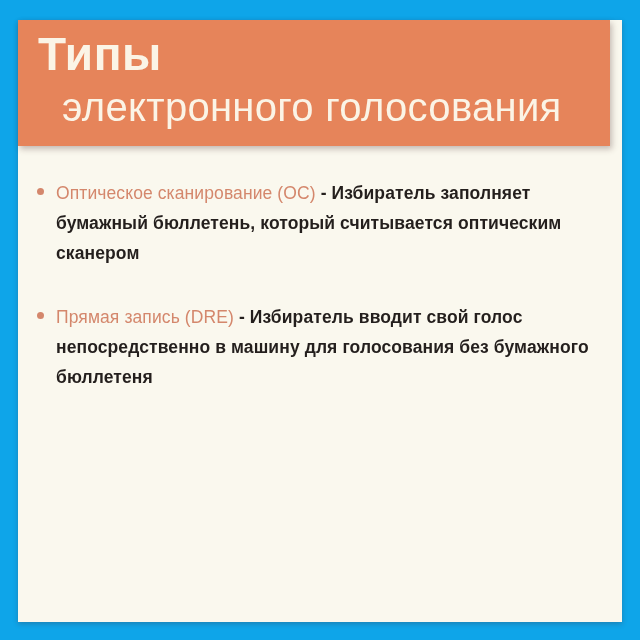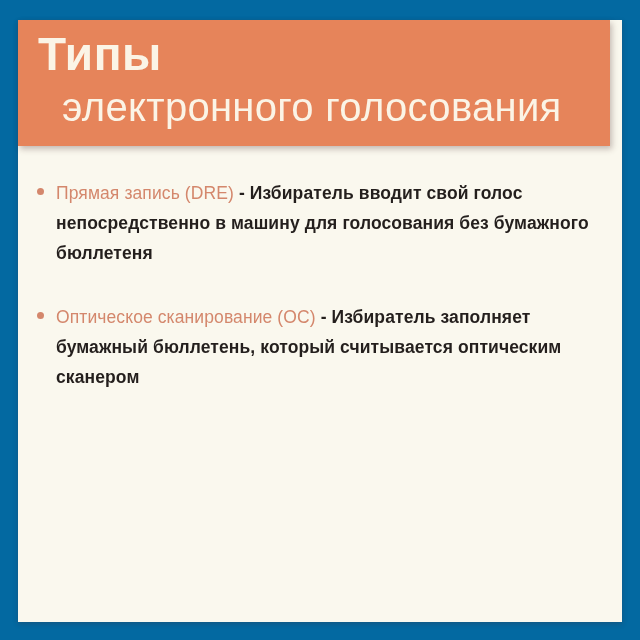--- a/index.html
+++ b/index.html
@@ -13,21 +13,21 @@
   body {
     background:#a58f9c;
     font-family:"Liberation Sans", sans-serif;
     position:relative;
   }
 
   
   #slide-frame {
     position:absolute;
     inset:0;
-    background:#0369a1;
+    background:#0ea5e9;
   }
 
   
   #content-card {
     position:absolute;
     left:18px;
     top:20px;
     width:604px;
     height:602px;
     background:#faf8ee;
@@ -115,27 +115,27 @@
     <div id="title-band">
       <div class="title-line-1">Типы</div>
       <div class="title-line-2">электронного голосования</div>
     </div>
 
     <div id="bullet-list">
 
       <div class="bullet-item">
         <span class="bullet-dot"></span>
         <div class="bullet-text">
-          <span class="term">Прямая запись (DRE)</span><span class="dash"> - </span><span class="desc">Избиратель вводит свой голос непосредственно в машину для голосования без бумажного бюллетеня</span>
+          <span class="term">Оптическое сканирование (ОС)</span><span class="dash"> - </span><span class="desc">Избиратель заполняет бумажный бюллетень, который считывается оптическим сканером</span>
         </div>
       </div>
 
       <div class="bullet-item">
         <span class="bullet-dot"></span>
         <div class="bullet-text">
-          <span class="term">Оптическое сканирование (ОС)</span><span class="dash"> - </span><span class="desc">Избиратель заполняет бумажный бюллетень, который считывается оптическим сканером</span>
+          <span class="term">Прямая запись (DRE)</span><span class="dash"> - </span><span class="desc">Избиратель вводит свой голос непосредственно в машину для голосования без бумажного бюллетеня</span>
         </div>
       </div>
 
 
     </div>
   </div>
 </div>
 
 </body></html>

